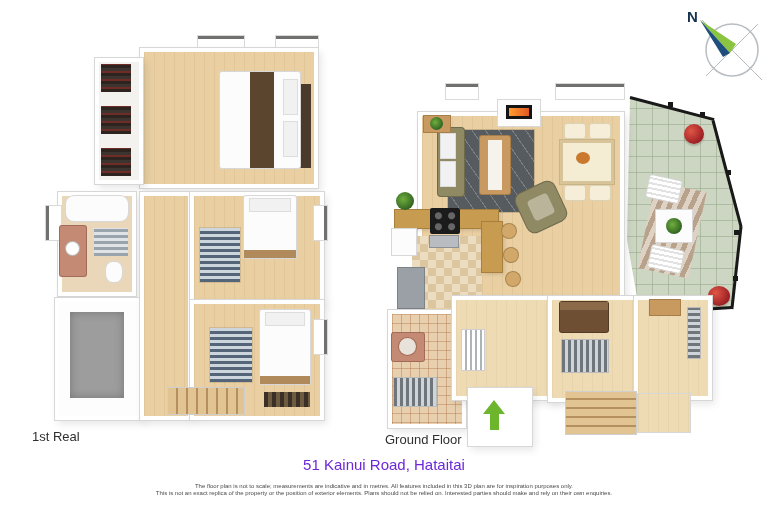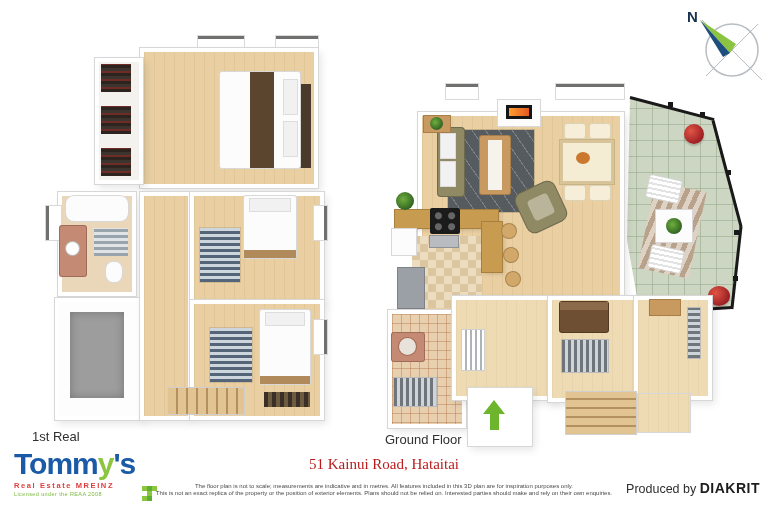--- a/index.html
+++ b/index.html
@@ -54,21 +54,21 @@
           background-image:repeating-linear-gradient(55deg, rgba(255,255,255,0.22) 0 1px, transparent 1px 11px);
           box-shadow:0 0 0 1px rgba(0,0,0,0.15);}
   .cooktop{background-color:#1b1b1b;border-radius:2px;
           background-image:radial-gradient(circle at 28% 30%, #666 3px, transparent 4px),
                            radial-gradient(circle at 72% 30%, #666 3px, transparent 4px),
                            radial-gradient(circle at 28% 72%, #666 3px, transparent 4px),
                            radial-gradient(circle at 72% 72%, #666 3px, transparent 4px);}
   
   .floor-label{position:absolute;font-size:13px;color:#2f2f2f;}
   #address{position:absolute;left:234px;top:456px;width:300px;text-align:center;
-           font-size:15px;color:#b91c1c;font-family:Liberation Serif, serif;}
+           font-size:15px;color:#6d28d9;}
   #disclaimer{position:absolute;left:84px;top:483px;width:600px;text-align:center;
            font-size:6px;line-height:7px;color:#4a4a4a;}
   #producedby{position:absolute;right:8px;top:480px;color:#2e2e2e;font-size:12.5px;}
   #producedby b{font-size:14px;letter-spacing:0.5px;color:#1d1d1d;}
   
   #logo{position:absolute;left:14px;top:448px;width:160px;}
   #brand{font-weight:bold;font-size:30px;letter-spacing:-1px;color:#1a5aa6;line-height:32px;}
   #brand .y{color:#8cc63e;}
   #tagline{color:#e03c3c;font-weight:bold;font-size:7.5px;letter-spacing:1.6px;margin-top:1px;}
   #license{color:#7ab83c;font-size:5.5px;letter-spacing:0.4px;margin-top:1px;}
@@ -215,32 +215,22 @@
     <line x1="16" y1="14" x2="76" y2="74" stroke="#b8bdc2" stroke-width="1"></line>
     <line x1="72" y1="18" x2="20" y2="70" stroke="#b8bdc2" stroke-width="1"></line>
     <polygon points="14,14 50,38 44,47" fill="#8bc440"></polygon>
     <polygon points="14,14 44,47 37,51" fill="#1d4e7e"></polygon>
   </svg>
   <span id="compassN">N</span>
 
   <span class="floor-label" style="left:32px;top:429px;">1st Real</span>
   <span class="floor-label" style="left:385px;top:432px;">Ground Floor</span>
 
-  <div id="logo">
-    <div id="brand"><span>Tomm</span><span class="y">y</span><span>'s</span></div>
-    <div id="tagline">Real Estate MREINZ</div>
-    <div id="license">Licensed under the REAA 2008</div>
-    <div id="logomark"></div>
-  </div>
 
   <div id="address">51 Kainui Road, Hataitai</div>
 
   <div id="disclaimer">
     <div>The floor plan is not to scale; measurements are indicative and in metres. All features included in this 3D plan are for inspiration purposes only.</div>
     <div>This is not an exact replica of the property or the position of exterior elements. Plans should not be relied on. Interested parties should make and rely on their own enquiries.</div>
   </div>
 
-  <div id="producedby">
-    <span>Produced by</span>
-    <b>DIAKRIT</b>
-  </div>
 
 </div>
 
 </body></html>

